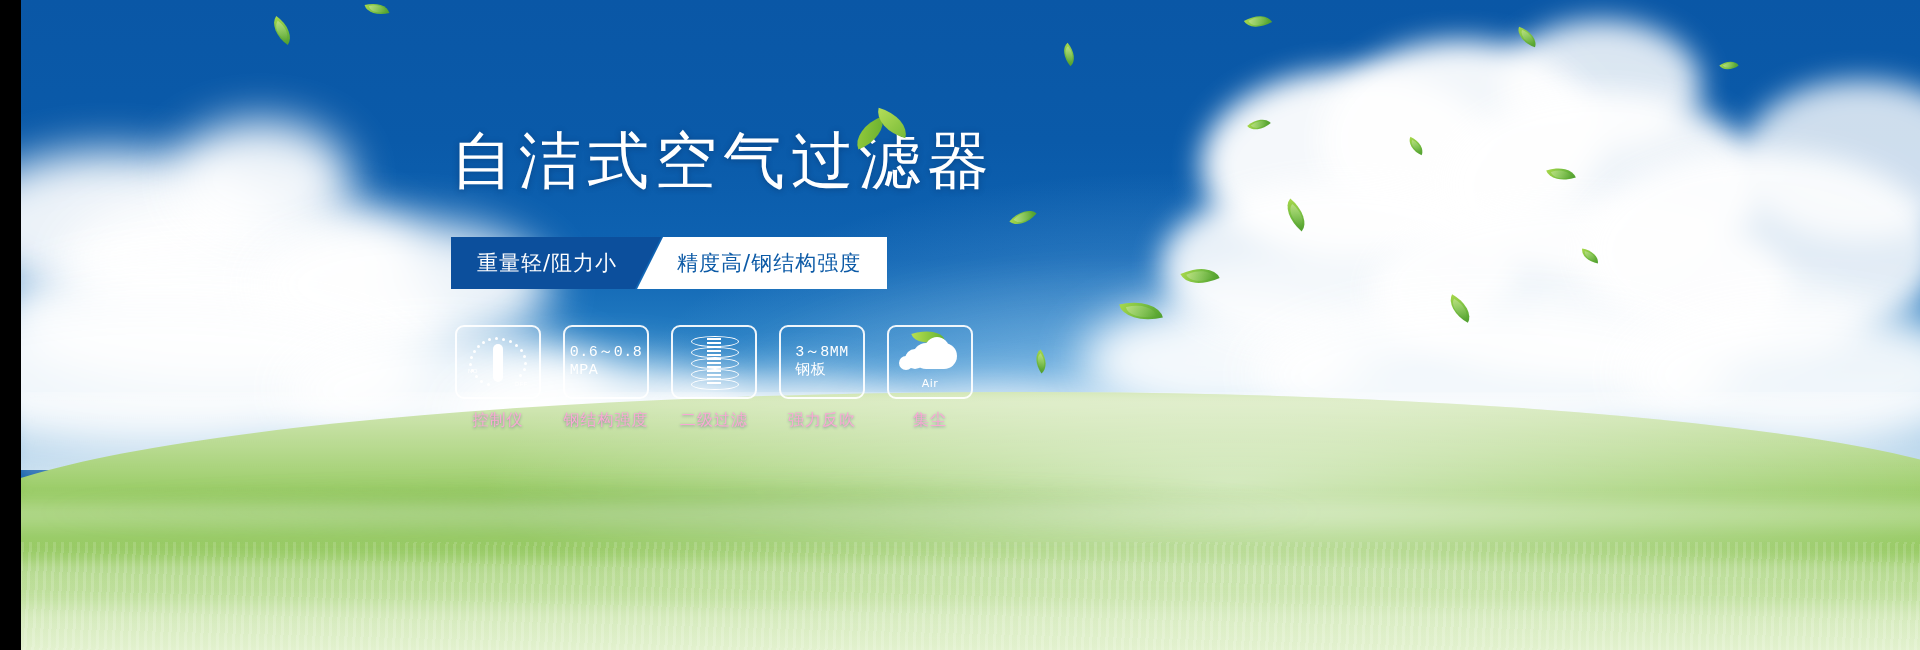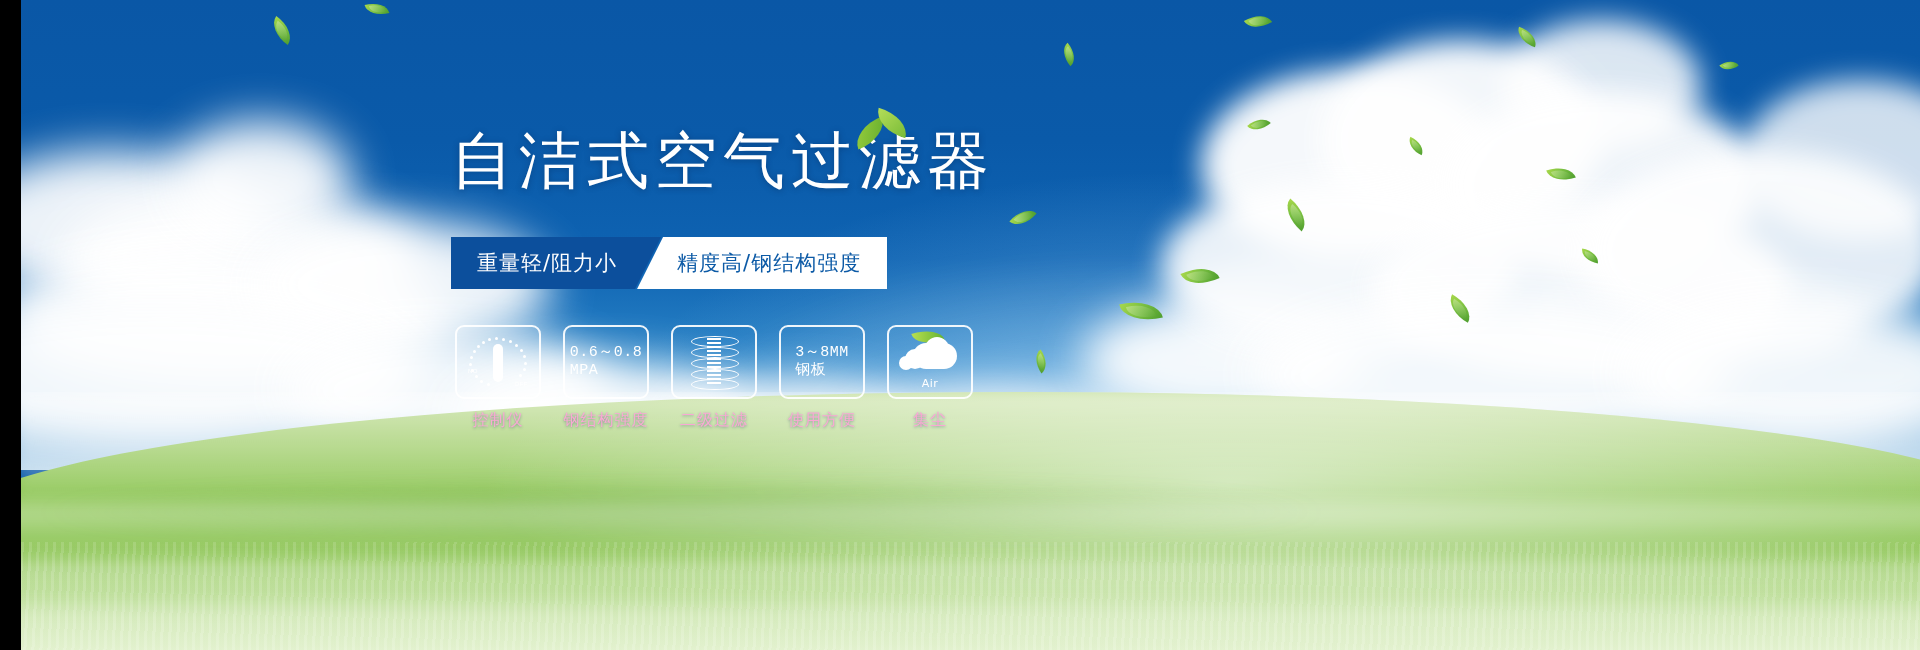--- a/index.html
+++ b/index.html
@@ -322,21 +322,21 @@
           </div>
         </div>
         <div class="fcap">二级过滤</div>
       </div>
 
       <div class="feature">
         <div class="fbox">
           <div class="ftxt" style="white-space:pre-line;">3～8MM
 钢板</div>
         </div>
-        <div class="fcap">使用方便</div>
+        <div class="fcap">强力反吹</div>
       </div>
 
       <div class="feature">
         <div class="fbox">
           <div class="airicon">
             <div class="gleaf"></div>
             <div class="c1"></div>
               <div class="c2"></div>
               <div class="c3"></div>
               <div class="c4"></div>

